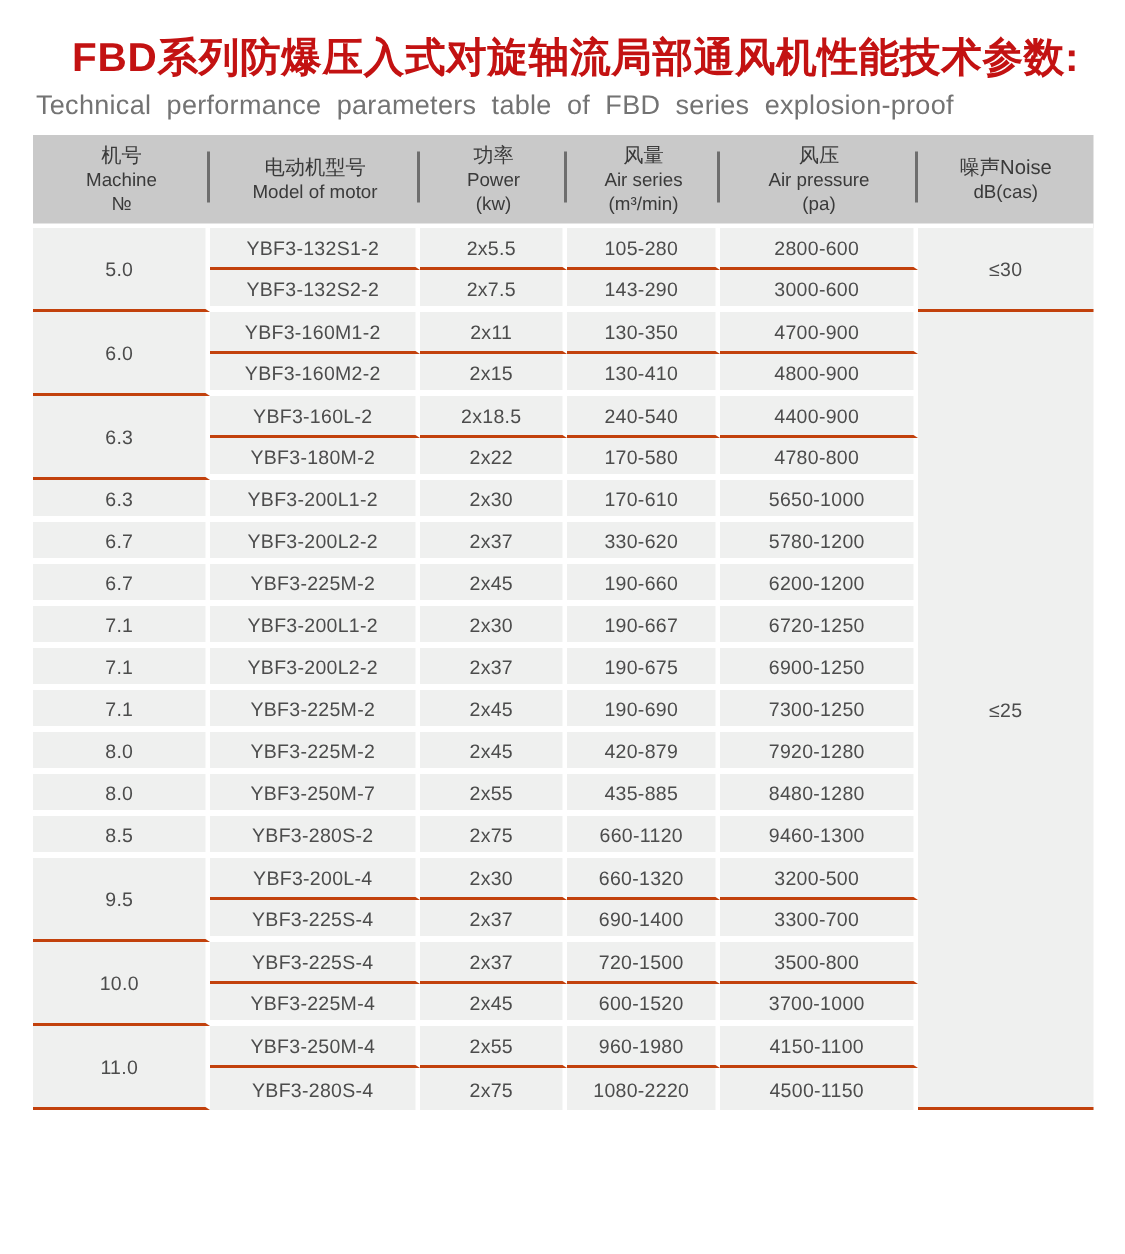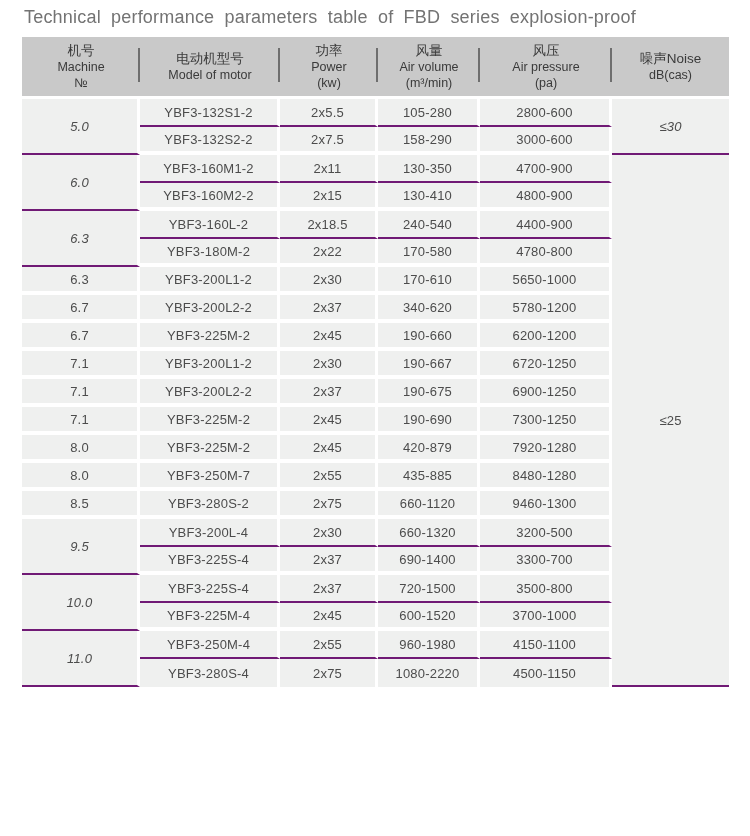--- a/index.html
+++ b/index.html
@@ -62,31 +62,32 @@
     background: #eff0ef;
     height: 28px;
     text-align: center;
     vertical-align: middle;
     font-size: 13px;
     color: #4c4c4c;
     padding: 0;
     letter-spacing: 0.2px;
   }
   td.rb { border-right: 3px solid #ffffff; }
-  tr.mid  td { border-bottom: 2px solid #701a75; }
+  tr.mid  td { border-bottom: 2px solid #c2410c; }
   tr.end  td { border-bottom: 4px solid #ffffff; }
   tr.lastr td { border-bottom: 0; }
-  td.sp4 { border-bottom: 4px solid #ffffff; font-style: italic; }
+  td.sp4 { border-bottom: 4px solid #ffffff; }
   td.sp0 { border-bottom: 0; }
 </style>
 </head>
 <body>
 
 <div class="page">
 
+  <h1 class="title-zh">FBD系列防爆压入式对旋轴流局部通风机性能技术参数:</h1>
   <p class="subtitle"><span>Technical performance parameters table of FBD series explosion-proof</span><br></p>
 
   <table class="spec">
     <colgroup>
       <col style="width:118px">
         <col style="width:140px">
         <col style="width:98px">
       <col style="width:102px">
         <col style="width:132px">
         <col style="width:117px">
@@ -102,21 +103,21 @@
           <div class="hl">电动机型号</div>
           <div class="hen">Model of motor</div>
         </th>
         <th>
           <div class="hl">功率</div>
           <div class="hen">Power</div>
           <div class="hen">(kw)</div>
         </th>
         <th>
           <div class="hl">风量</div>
-          <div class="hen">Air volume</div>
+          <div class="hen">Air series</div>
           <div class="hen">(m³/min)</div>
         </th>
         <th>
           <div class="hl">风压</div>
           <div class="hen">Air pressure</div>
           <div class="hen">(pa)</div>
         </th>
         <th class="last">
           <div class="hl">噪声Noise</div>
           <div class="hen">dB(cas)</div>
@@ -128,21 +129,21 @@
         <td class="rb sp4" rowspan="2">5.0</td>
         <td class="rb">YBF3-132S1-2</td>
         <td class="rb">2x5.5</td>
         <td class="rb">105-280</td>
         <td class="rb">2800-600</td>
         <td class="sp4" rowspan="2">≤30</td>
       </tr>
       <tr class="end">
         <td class="rb">YBF3-132S2-2</td>
         <td class="rb">2x7.5</td>
-        <td class="rb">158-290</td>
+        <td class="rb">143-290</td>
         <td class="rb">3000-600</td>
       </tr>
       <tr class="mid">
         <td class="rb sp4" rowspan="2">6.0</td>
         <td class="rb">YBF3-160M1-2</td>
         <td class="rb">2x11</td>
         <td class="rb">130-350</td>
         <td class="rb">4700-900</td>
         <td class="sp0" rowspan="19">≤25</td>
       </tr>
@@ -169,21 +170,21 @@
         <td class="rb">6.3</td>
         <td class="rb">YBF3-200L1-2</td>
         <td class="rb">2x30</td>
         <td class="rb">170-610</td>
         <td class="rb">5650-1000</td>
       </tr>
       <tr class="end">
         <td class="rb">6.7</td>
         <td class="rb">YBF3-200L2-2</td>
         <td class="rb">2x37</td>
-        <td class="rb">340-620</td>
+        <td class="rb">330-620</td>
         <td class="rb">5780-1200</td>
       </tr>
       <tr class="end">
         <td class="rb">6.7</td>
         <td class="rb">YBF3-225M-2</td>
         <td class="rb">2x45</td>
         <td class="rb">190-660</td>
         <td class="rb">6200-1200</td>
       </tr>
       <tr class="end">

